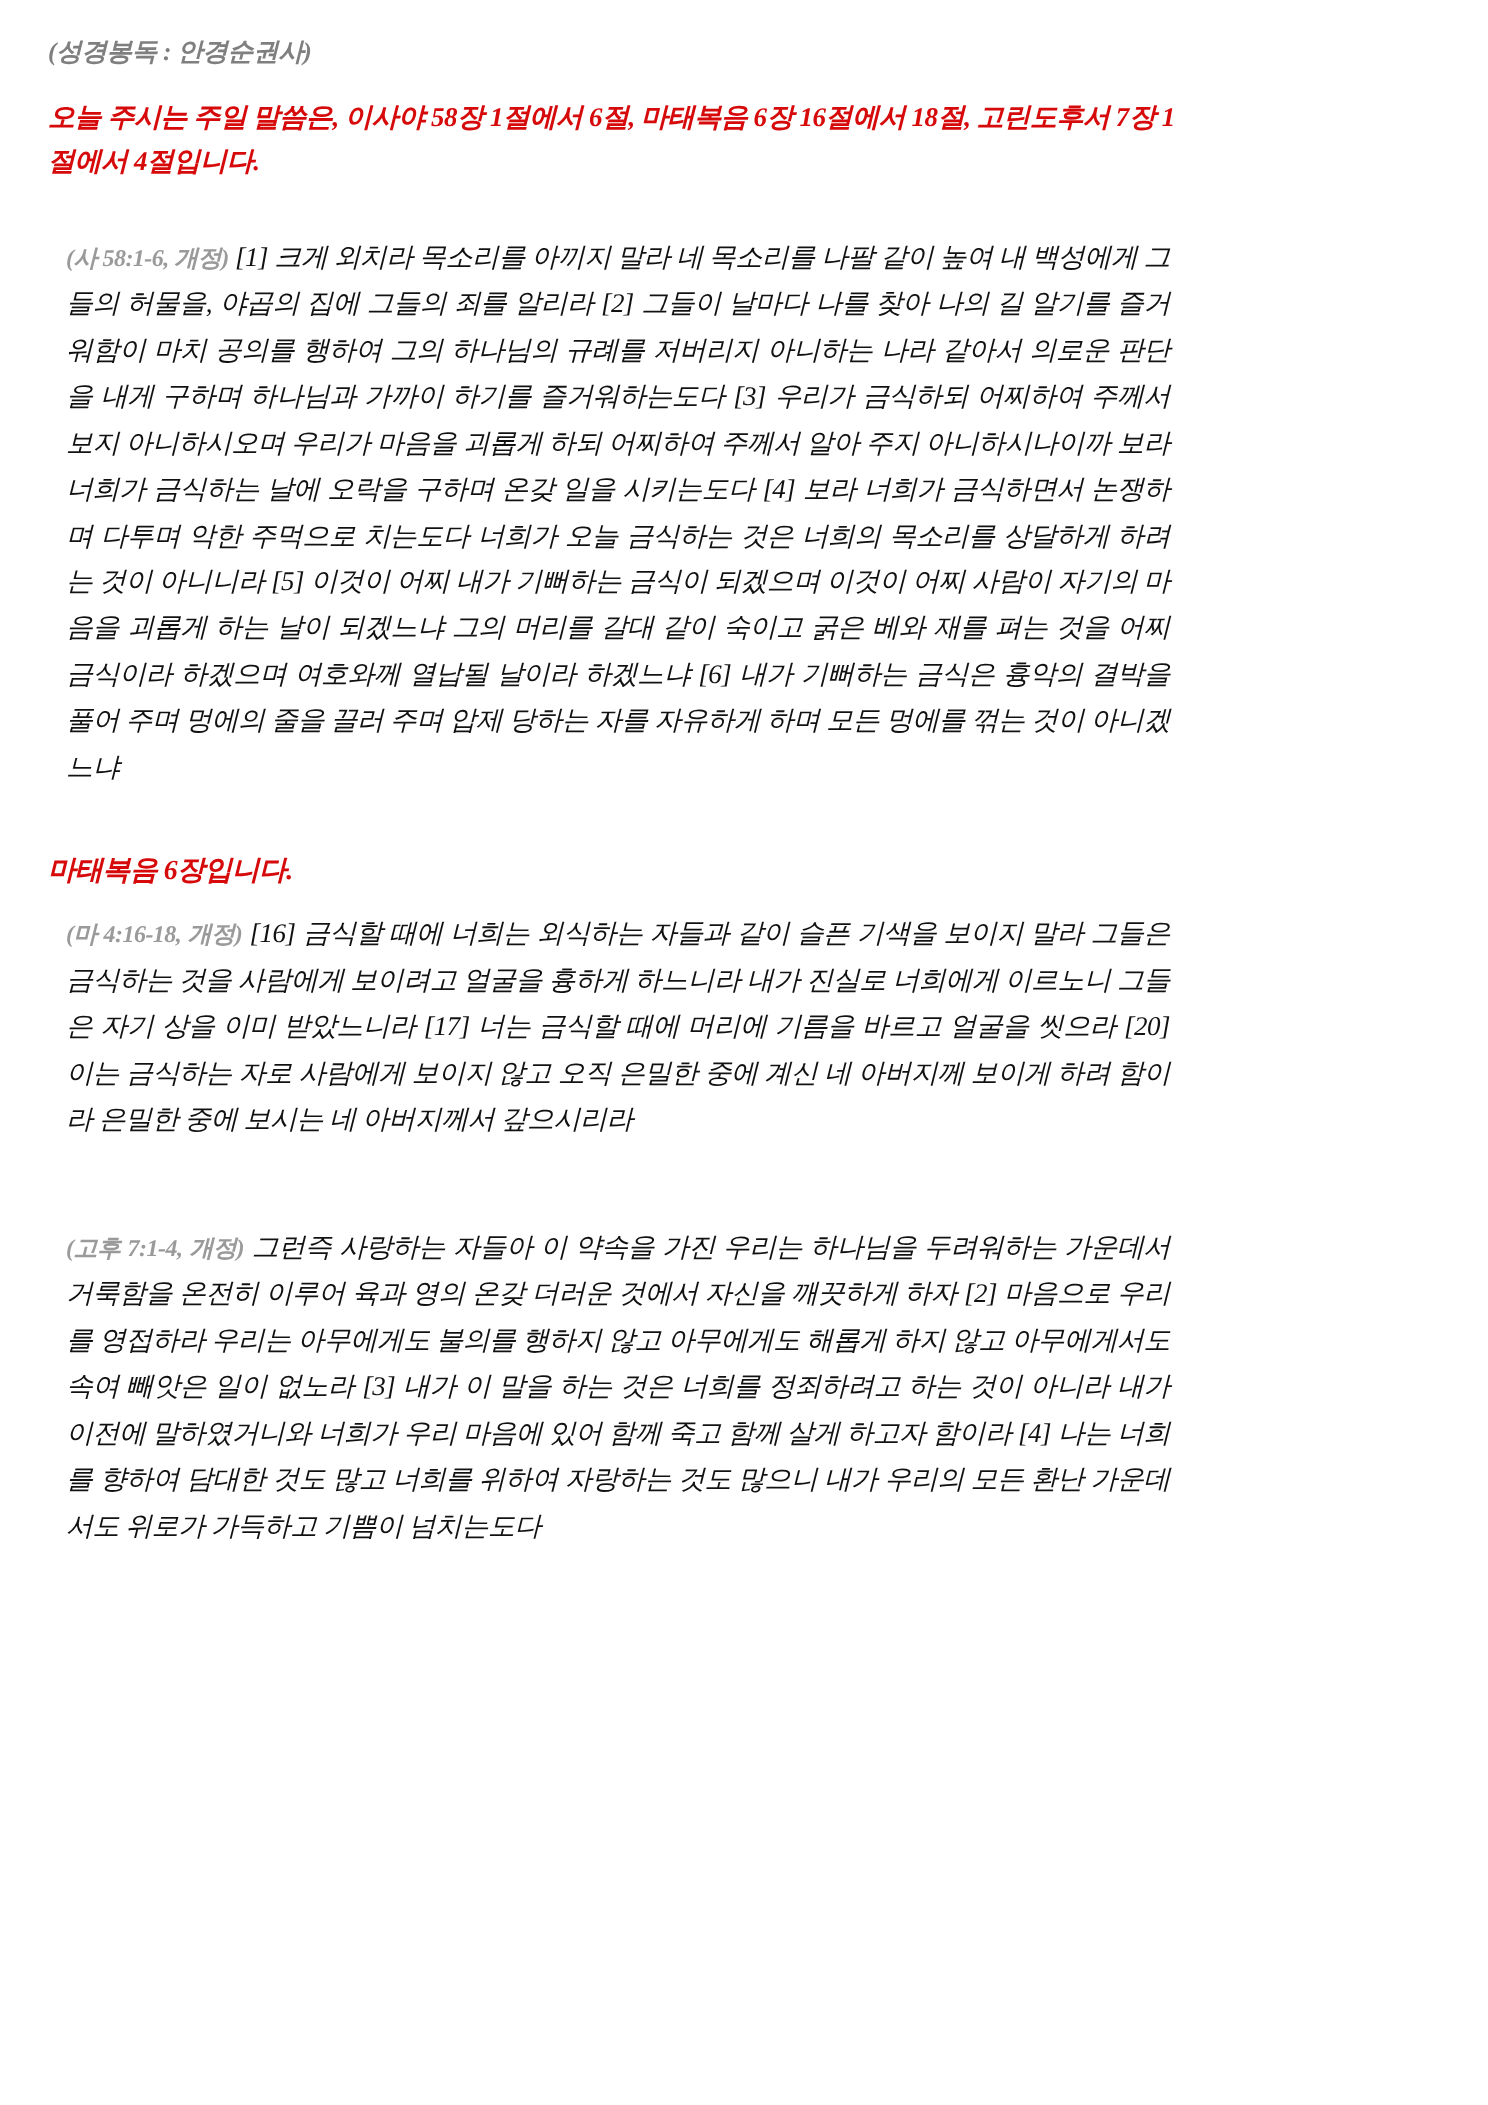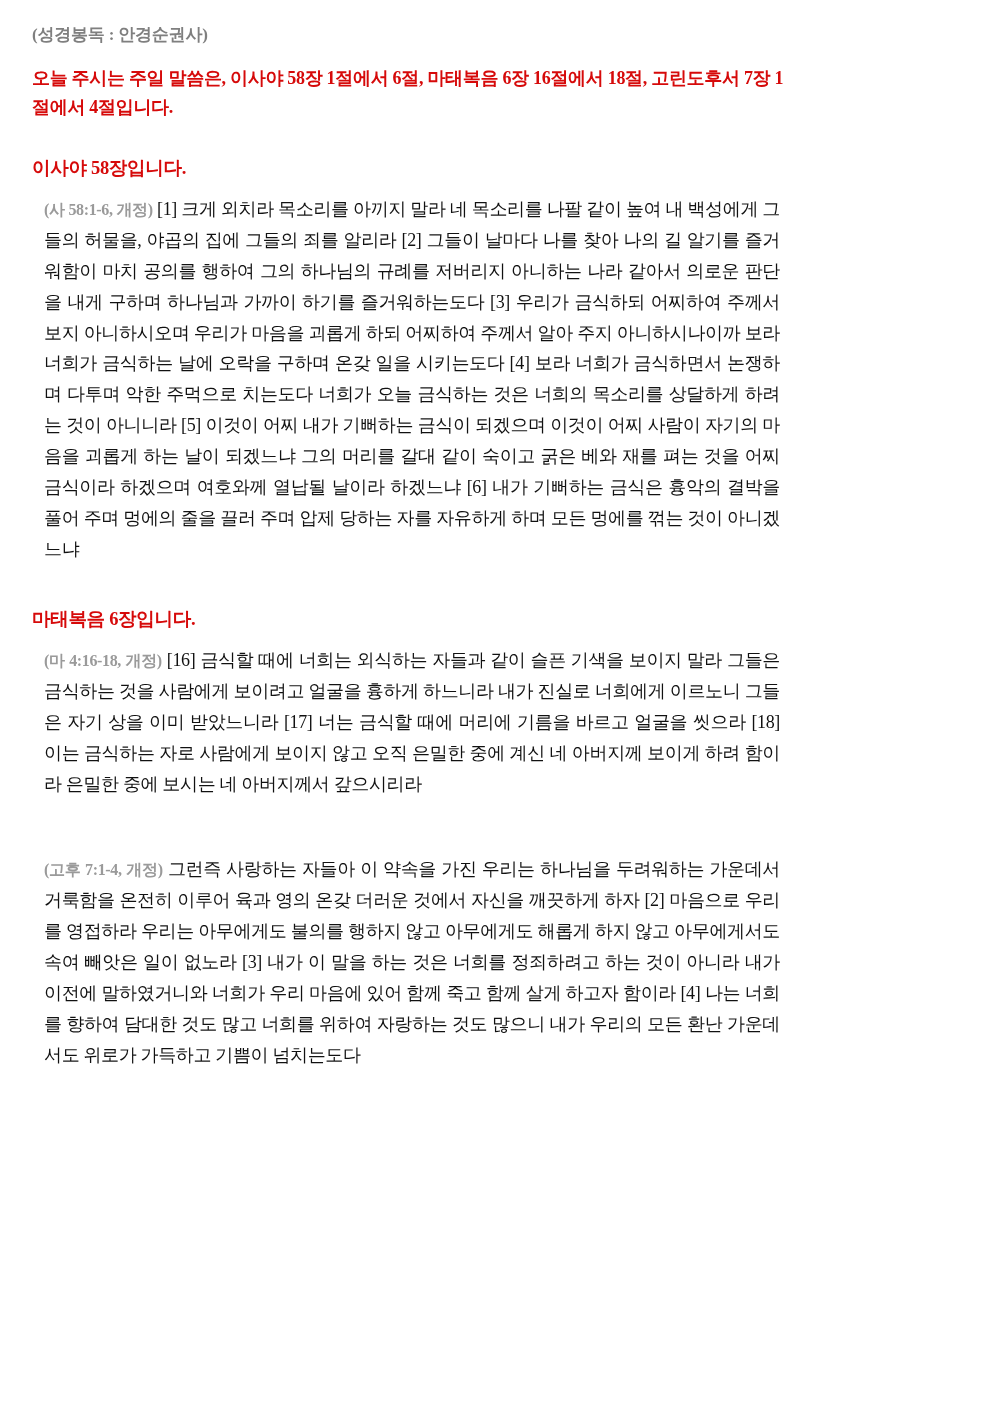--- a/index.html
+++ b/index.html
@@ -12,20 +12,21 @@
     min-height: 1403px;
     font-family: "Liberation Serif", "DejaVu Serif", serif;
     color: #1a1a1a;
   }
   .page {
     width: 824px;
     min-height: 1403px;
     box-sizing: border-box;
     padding: 22px 32px 40px 32px;
     background: #ffffff;
+    font-style: italic;
   }
   .meta-line {
     font-size: 17px;
     color: #7f7f7f;
     font-weight: bold;
     letter-spacing: -0.2px;
     margin: 0 0 16px 0;
     line-height: 1.5;
   }
   .intro {
@@ -66,34 +67,33 @@
 </head>
 <body>
 
 <div class="page">
 
   <p class="meta-line">(성경봉독 : 안경순권사)</p>
 
   <p class="intro">오늘 주시는 주일 말씀은, 이사야 58장 1절에서 6절, 마태복음 6장 16절에서 18절, 고린도후서 7장 1절에서 4절입니다.</p>
 
   <div class="section">
-    <h2 class="section-heading">이사야 58장입니다.</h2>
     <p class="body-text">
       <span class="ref">(사 58:1-6, 개정)</span>
       <span>[1] 크게 외치라 목소리를 아끼지 말라 네 목소리를 나팔 같이 높여 내 백성에게 그들의 허물을, 야곱의 집에 그들의 죄를 알리라 [2] 그들이 날마다 나를 찾아 나의 길 알기를 즐거워함이 마치 공의를 행하여 그의 하나님의 규례를 저버리지 아니하는 나라 같아서 의로운 판단을 내게 구하며 하나님과 가까이 하기를 즐거워하는도다 [3] 우리가 금식하되 어찌하여 주께서 보지 아니하시오며 우리가 마음을 괴롭게 하되 어찌하여 주께서 알아 주지 아니하시나이까 보라 너희가 금식하는 날에 오락을 구하며 온갖 일을 시키는도다 [4] 보라 너희가 금식하면서 논쟁하며 다투며 악한 주먹으로 치는도다 너희가 오늘 금식하는 것은 너희의 목소리를 상달하게 하려는 것이 아니니라 [5] 이것이 어찌 내가 기뻐하는 금식이 되겠으며 이것이 어찌 사람이 자기의 마음을 괴롭게 하는 날이 되겠느냐 그의 머리를 갈대 같이 숙이고 굵은 베와 재를 펴는 것을 어찌 금식이라 하겠으며 여호와께 열납될 날이라 하겠느냐 [6] 내가 기뻐하는 금식은 흉악의 결박을 풀어 주며 멍에의 줄을 끌러 주며 압제 당하는 자를 자유하게 하며 모든 멍에를 꺾는 것이 아니겠느냐</span>
     </p>
   </div>
 
   <div class="spacer-sm"></div>
 
   <div class="section">
     <h2 class="section-heading">마태복음 6장입니다.</h2>
     <p class="body-text">
       <span class="ref">(마 4:16-18, 개정)</span>
-      <span>[16] 금식할 때에 너희는 외식하는 자들과 같이 슬픈 기색을 보이지 말라 그들은 금식하는 것을 사람에게 보이려고 얼굴을 흉하게 하느니라 내가 진실로 너희에게 이르노니 그들은 자기 상을 이미 받았느니라 [17] 너는 금식할 때에 머리에 기름을 바르고 얼굴을 씻으라 [18] 이는 금식하는 자로 사람에게 보이지 않고 오직 은밀한 중에 계신 네 아버지께 보이게 하려 함이라 은밀한 중에 보시는 네 아버지께서 갚으시리라</span>
+      <span>[16] 금식할 때에 너희는 외식하는 자들과 같이 슬픈 기색을 보이지 말라 그들은 금식하는 것을 사람에게 보이려고 얼굴을 흉하게 하느니라 내가 진실로 너희에게 이르노니 그들은 자기 상을 이미 받았느니라 [17] 너는 금식할 때에 머리에 기름을 바르고 얼굴을 씻으라 [20] 이는 금식하는 자로 사람에게 보이지 않고 오직 은밀한 중에 계신 네 아버지께 보이게 하려 함이라 은밀한 중에 보시는 네 아버지께서 갚으시리라</span>
     </p>
   </div>
 
   <div class="spacer-sm"></div>
 
   <div class="section">
     <p class="body-text">
       <span class="ref">(고후 7:1-4, 개정)</span>
       <span>그런즉 사랑하는 자들아 이 약속을 가진 우리는 하나님을 두려워하는 가운데서 거룩함을 온전히 이루어 육과 영의 온갖 더러운 것에서 자신을 깨끗하게 하자 [2] 마음으로 우리를 영접하라 우리는 아무에게도 불의를 행하지 않고 아무에게도 해롭게 하지 않고 아무에게서도 속여 빼앗은 일이 없노라 [3] 내가 이 말을 하는 것은 너희를 정죄하려고 하는 것이 아니라 내가 이전에 말하였거니와 너희가 우리 마음에 있어 함께 죽고 함께 살게 하고자 함이라 [4] 나는 너희를 향하여 담대한 것도 많고 너희를 위하여 자랑하는 것도 많으니 내가 우리의 모든 환난 가운데서도 위로가 가득하고 기쁨이 넘치는도다</span>
     </p>

